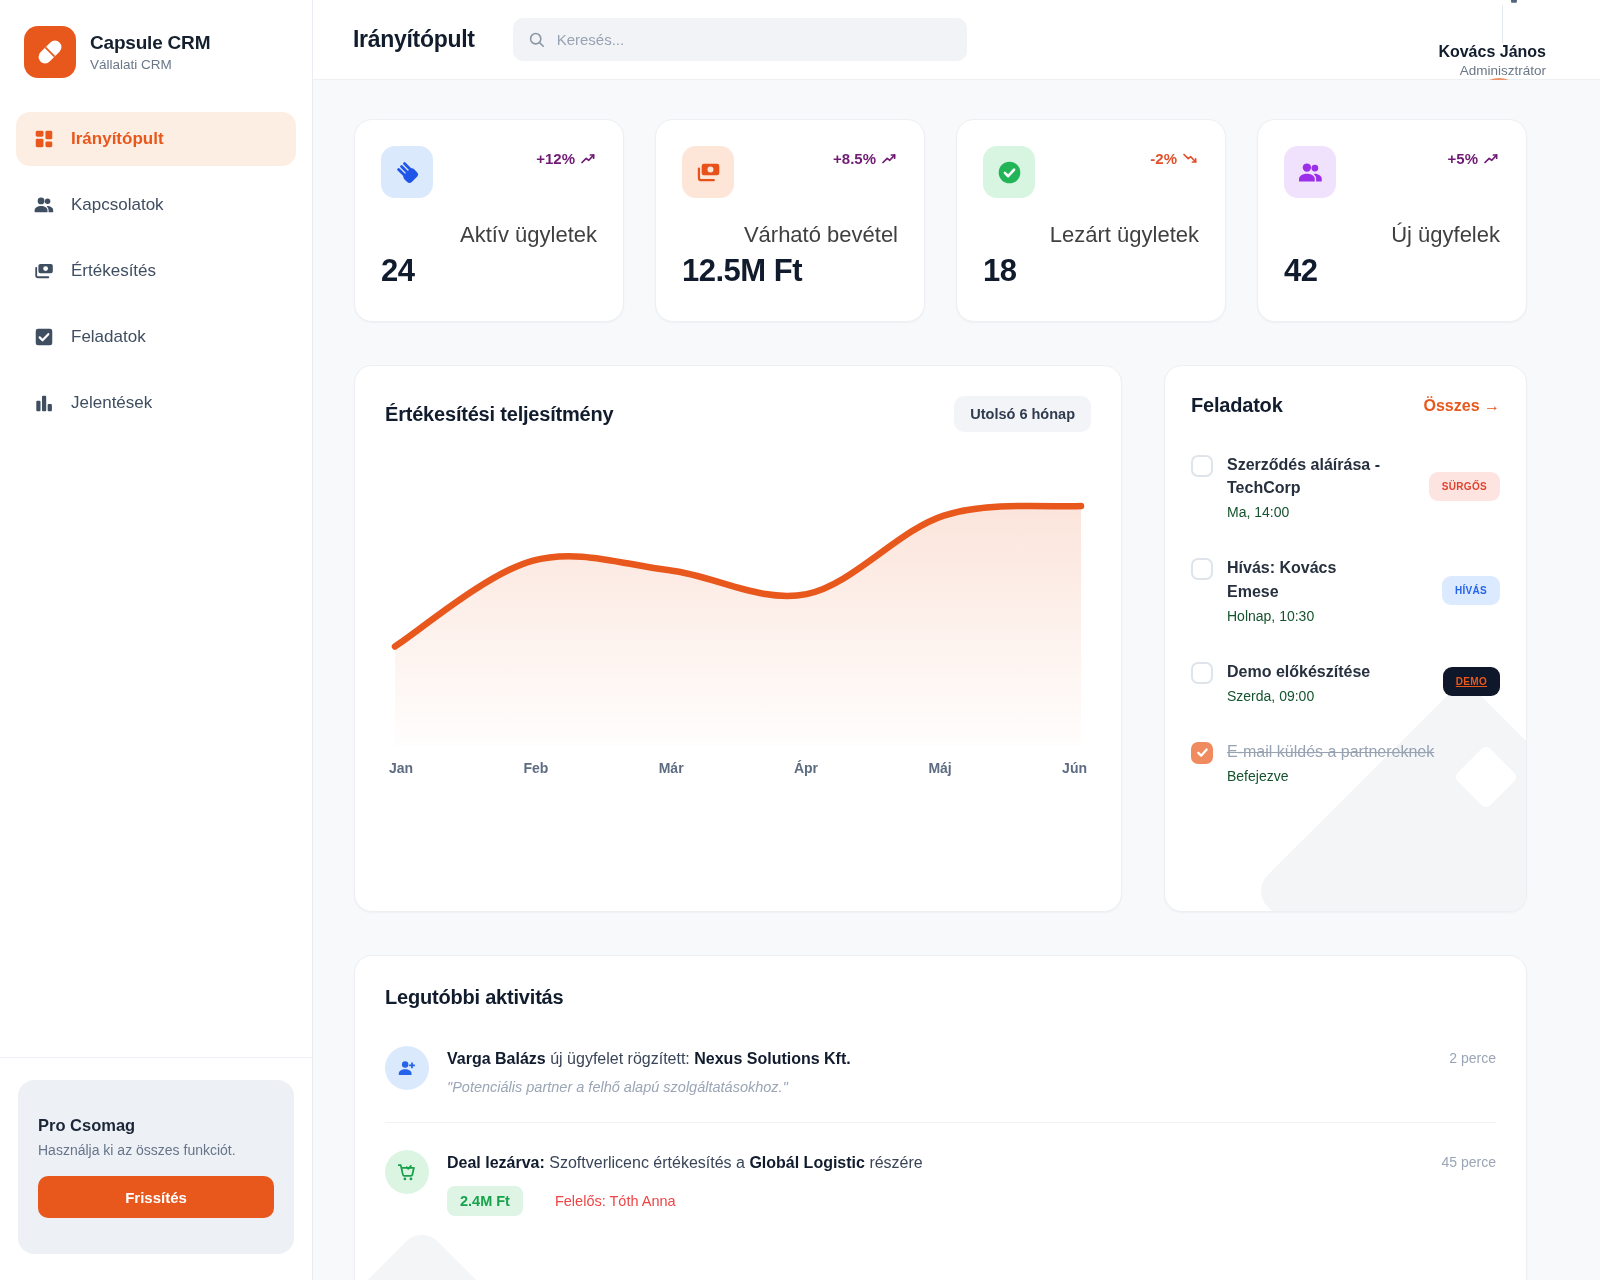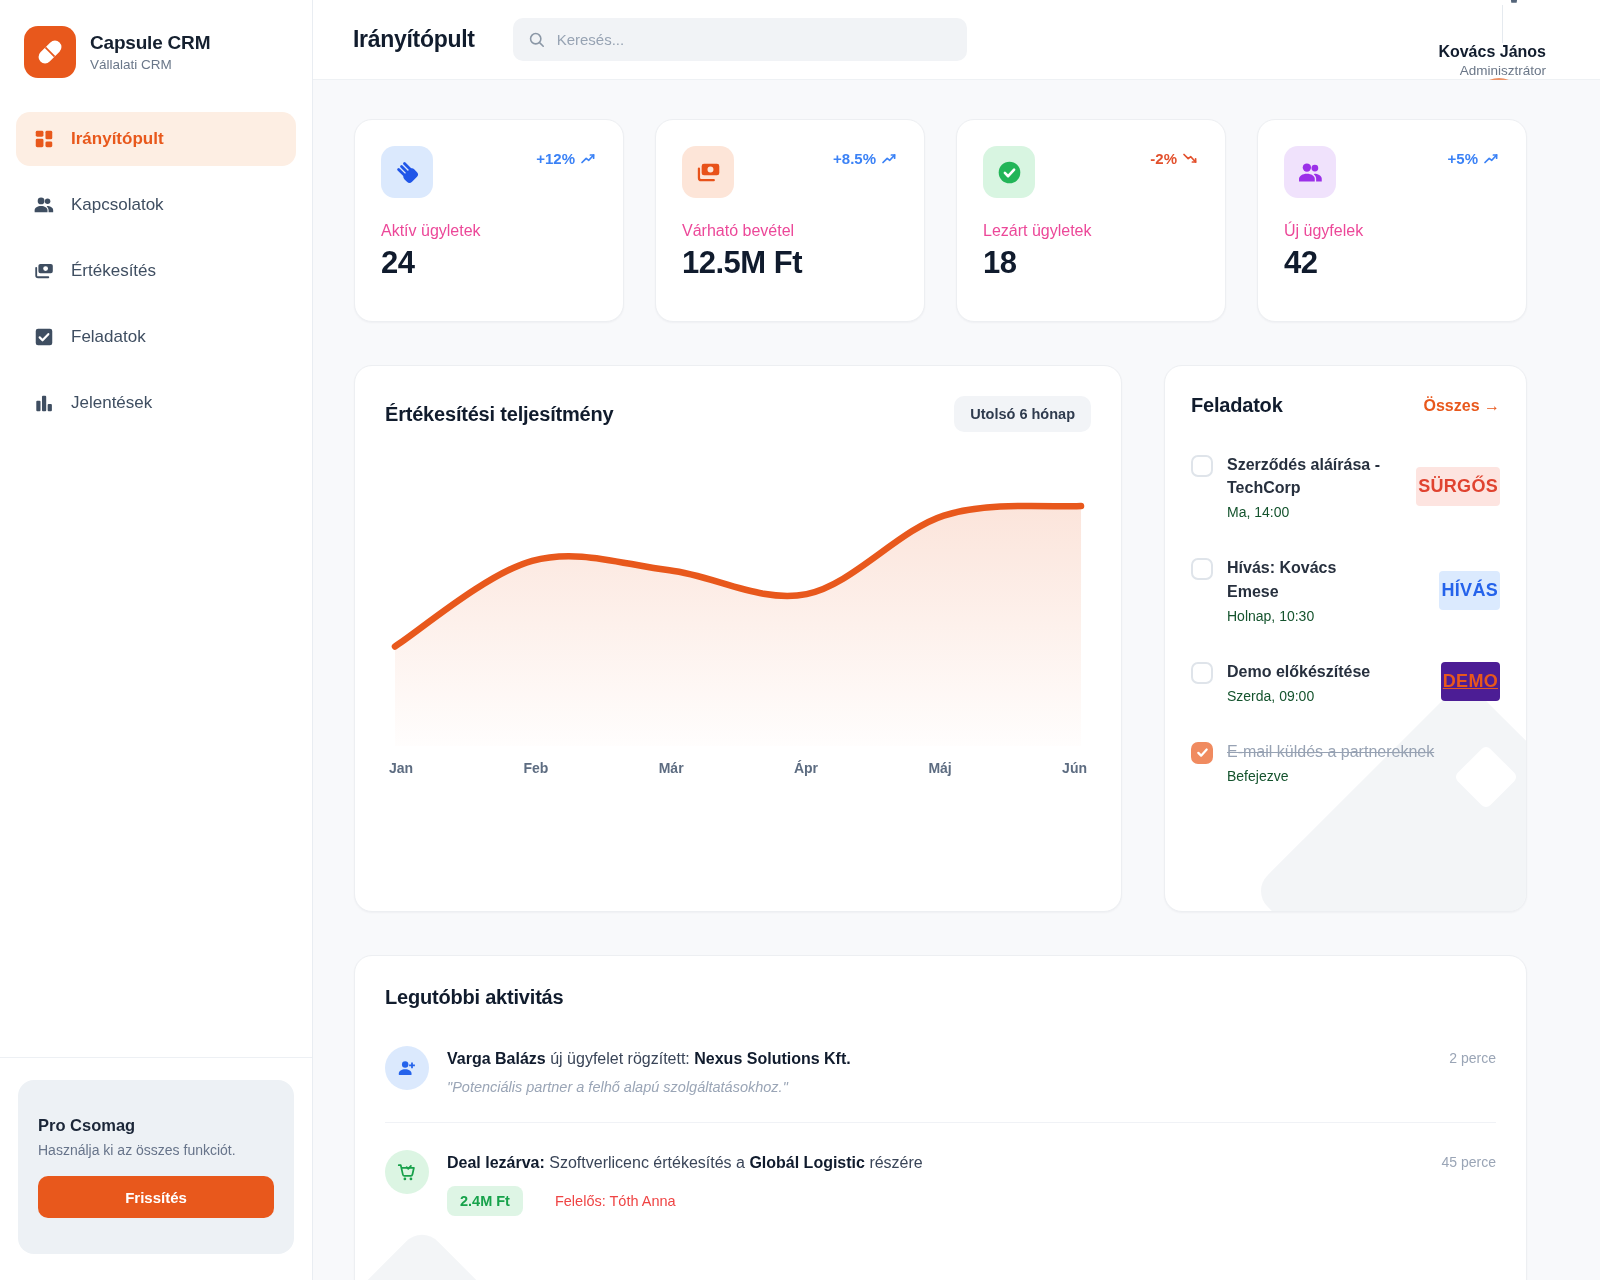--- a/index.html
+++ b/index.html
@@ -47,23 +47,23 @@
   .content{flex:1;overflow:hidden;padding:39px 73px 0 41px;background:#f8f9fb;}
   .card{background:#fff;border:1px solid #edeff2;border-radius:18px;box-shadow:0 1px 2px rgba(15,23,42,.04);box-sizing:border-box;}
 
   .stats{display:grid;grid-template-columns:repeat(4,1fr);gap:31px;}
   .stat-card{padding:26px;height:203px;}
   .stat-top{display:flex;justify-content:space-between;align-items:flex-start;}
   .stat-tile{width:52px;height:52px;border-radius:14px;display:flex;align-items:center;justify-content:center;}
   .stat-tile svg{width:27px;height:27px;}
   .trend{display:flex;align-items:center;gap:5px;font-size:15px;font-weight:700;margin-top:4px;}
   .trend svg{width:17px;height:13px;}
-  .trend.up{color:#3b82f6;}
+  .trend.up{color:#701a75;}
   .trend.down{color:#e2502c;}
-  .stat-label{margin-top:24px;font-size:16px;color:#ec4899;}
+  .stat-label{margin-top:24px;font-size:22px;color:#404040;text-align:right;}
   .stat-value{margin-top:5px;font-size:31px;font-weight:800;color:#101b2d;letter-spacing:-.5px;}
 
   .mid-grid{display:grid;grid-template-columns:1fr 363px;gap:42px;margin-top:43px;}
   .mid-grid .card{height:547px;overflow:hidden;position:relative;}
 
   .chart-card{padding:30px;}
   .panel-head{display:flex;justify-content:space-between;align-items:center;}
   .panel-title{font-size:20px;font-weight:800;color:#111c2d;letter-spacing:-.2px;}
   .chip{background:#f2f4f7;color:#2f3b4e;font-size:14.5px;font-weight:600;padding:10px 16px;border-radius:10px;border:none;font-family:inherit;cursor:pointer;}
   .chart-wrap{margin-top:22px;}
@@ -75,24 +75,24 @@
   .task-list{margin-top:36px;position:relative;z-index:1;}
   .task-row{display:flex;gap:14px;margin-bottom:36px;margin-top:12px;}
   .checkbox{width:22px;height:22px;box-sizing:border-box;border:2px solid #dfe4ea;border-radius:7px;background:#fff;flex:0 0 22px;margin-top:2px;cursor:pointer;display:flex;align-items:center;justify-content:center;}
   .checkbox.checked{background:#f08b60;border-color:#f08b60;}
   .checkbox svg{width:13px;height:13px;}
   .task-text{width:158px;}
   .task-text.wide{width:auto;flex:1;}
   .task-title{font-size:16px;font-weight:600;color:#27303e;line-height:1.45;}
   .task-title.done{color:#97a2b3;font-weight:500;text-decoration:line-through;}
   .task-time{font-size:14px;color:#14532d;margin-top:5px;}
-  .badge{margin-left:auto;align-self:center;font-size:18px;font-weight:800;letter-spacing:.3px;padding:9px 2px;border-radius:4px;white-space:nowrap;}
+  .badge{margin-left:auto;align-self:center;font-size:10px;font-weight:800;letter-spacing:.3px;padding:9px 13px;border-radius:9px;white-space:nowrap;}
   .badge.urgent{background:#fde4e0;color:#e04330;}
   .badge.call{background:#dbeafe;color:#2563eb;}
-  .badge.demo{background:#4c1d95;color:#e8581c;text-decoration:underline;}
+  .badge.demo{background:#0f172a;color:#e8581c;text-decoration:underline;}
 
   .deco{position:absolute;background:#e9edf0;opacity:.55;transform:rotate(45deg);border-radius:22px;z-index:0;}
   .deco.notch{background:#fff;opacity:1;border-radius:6px;z-index:0;}
 
   .activity-card{margin-top:43px;padding:30px 30px 40px;position:relative;overflow:hidden;min-height:380px;}
   .act-list{margin-top:10px;position:relative;z-index:1;}
   .act-row{display:flex;gap:18px;padding:27px 0;}
   .act-row + .act-row{border-top:1px solid #f0f2f6;}
   .act-icon{width:44px;height:44px;border-radius:50%;flex:0 0 44px;display:flex;align-items:center;justify-content:center;}
   .act-icon svg{width:22px;height:22px;}

